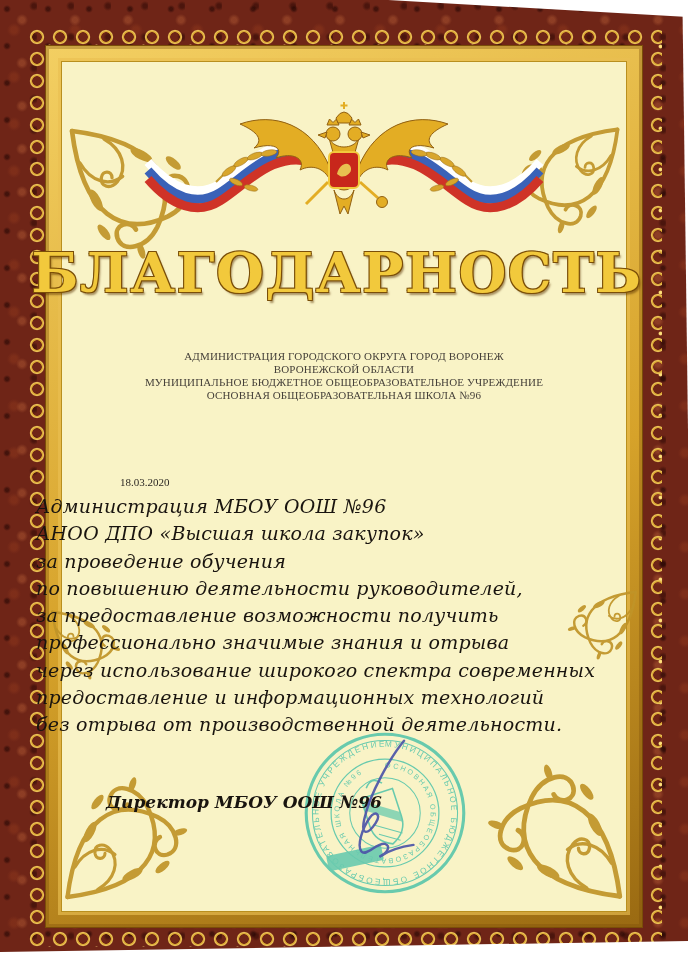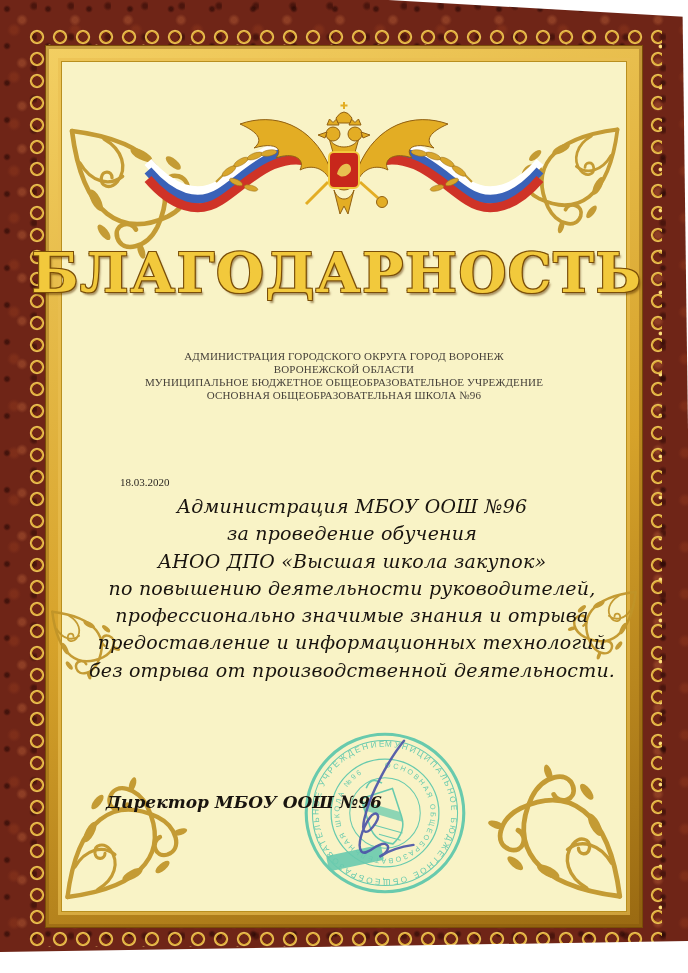--- a/index.html
+++ b/index.html
@@ -55,21 +55,21 @@
       -1px -1px 0 #7a4e08, 1px -1px 0 #7a4e08, -1px 1px 0 #7a4e08, 1px 1px 0 #7a4e08,
       2px 3px 2px rgba(90,50,0,.5);
   }
   .org { position:absolute; left:60px; right:60px; top:350px; z-index:4; text-align:center; }
   .org-line {
     font-size:11px; line-height:12.9px; color:#46413a; letter-spacing:.15px;
     font-family:"Liberation Serif", serif;
   }
   .email { color:#3b6b9a; text-decoration:underline; }
   .date { position:absolute; left:120px; top:448px; z-index:4; font-size:11px; color:#2c2823;margin-top:28px; }
-  .body { position:absolute; left:52px; right:36px; top:493px; z-index:4; text-align:center; }
+  .body { position:absolute; left:36px; right:36px; top:493px; z-index:4; }
   .body-line {
     font-family:"DejaVu Serif", serif; font-style:italic; font-size:19px;
     line-height:27.3px; color:#19140f; letter-spacing:.2px;
   }
   .sig-left, .sig-right {
     position:absolute; top:792px; z-index:6; font-family:"DejaVu Serif", serif;
     font-style:italic; font-weight:bold; font-size:17px; color:#19140f;
   }
   .sig-left  { left:106px; }
   .sig-right { right:90px; }
@@ -184,24 +184,26 @@
           <div class="org-line">МУНИЦИПАЛЬНОЕ БЮДЖЕТНОЕ ОБЩЕОБРАЗОВАТЕЛЬНОЕ УЧРЕЖДЕНИЕ</div>
           <div class="org-line">ОСНОВНАЯ  ОБЩЕОБРАЗОВАТЕЛЬНАЯ ШКОЛА №96</div>
         </div>
     </div>
 
     <div class="date">18.03.2020</div>
 
     <div class="body">
       <div>
           <div class="body-line">Администрация МБОУ ООШ №96</div>
+          <div class="body-line">АНОО ДПО «Высшая школа закупок»</div>
           <div class="body-line">за проведение обучения</div>
-          <div class="body-line">АНОО ДПО «Высшая школа закупок»</div>
           <div class="body-line">по повышению деятельности руководителей,</div>
+          <div class="body-line">за предоставление возможности получить</div>
           <div class="body-line">профессионально значимые знания и отрыва</div>
+          <div class="body-line">через использование широкого  спектра современных</div>
           <div class="body-line">предоставление и информационных технологий</div>
           <div class="body-line">без отрыва от производственной деятельности.</div>
         </div>
     </div>
 
     <div class="sig-left">Директор МБОУ ООШ №96</div>
 
     <svg class="stamp" viewBox="0 0 164 164">
       <defs>
         <path id="ringOuter" d="M82,18 a64,64 0 1 1 -0.01,0"></path>

